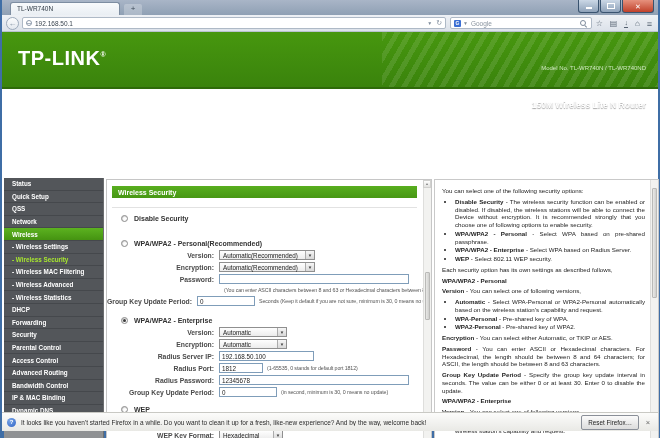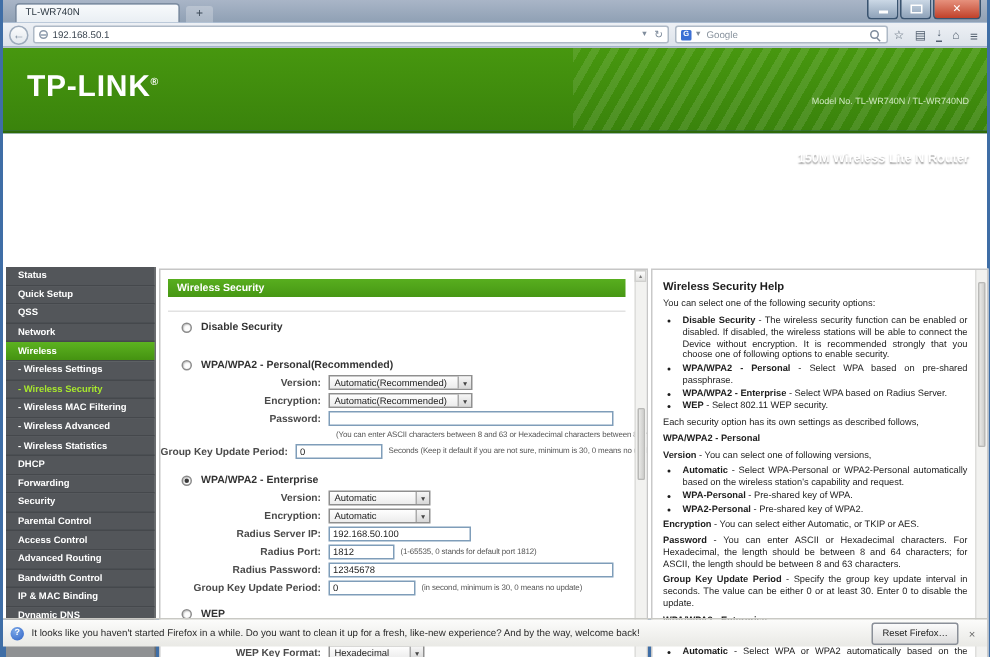--- a/index.html
+++ b/index.html
@@ -305,21 +305,20 @@
       <div class="vsb">
         <div class="sbbtn" style="top:0;left:-1px;">▲</div>
         <div class="vthumb" style="top:92px;height:48px;"></div>
 
       </div>
 
     </div>
 
     <div class="helpframe">
       <div class="helpbody">
-        <h3>Wireless Security Help</h3>
         <p><span>You can select one of the following security options:</span></p>
         <ul>
           <li><b>Disable Security</b><span> - The wireless security function can be enabled or disabled. If disabled, the wireless stations will be able to connect the Device without encryption. It is recommended strongly that you choose one of following options to enable security.</span></li>
           <li><b>WPA/WPA2 - Personal</b><span> - Select WPA based on pre-shared passphrase.</span></li>
           <li><b>WPA/WPA2 - Enterprise</b><span> - Select WPA based on Radius Server.</span></li>
           <li><b>WEP</b><span> - Select 802.11 WEP security.</span></li>
         </ul>
         <p><span>Each security option has its own settings as described follows,</span></p>
         <p class="subhead">WPA/WPA2 - Personal</p>
         <p><b>Version</b><span> - You can select one of following versions,</span></p>

